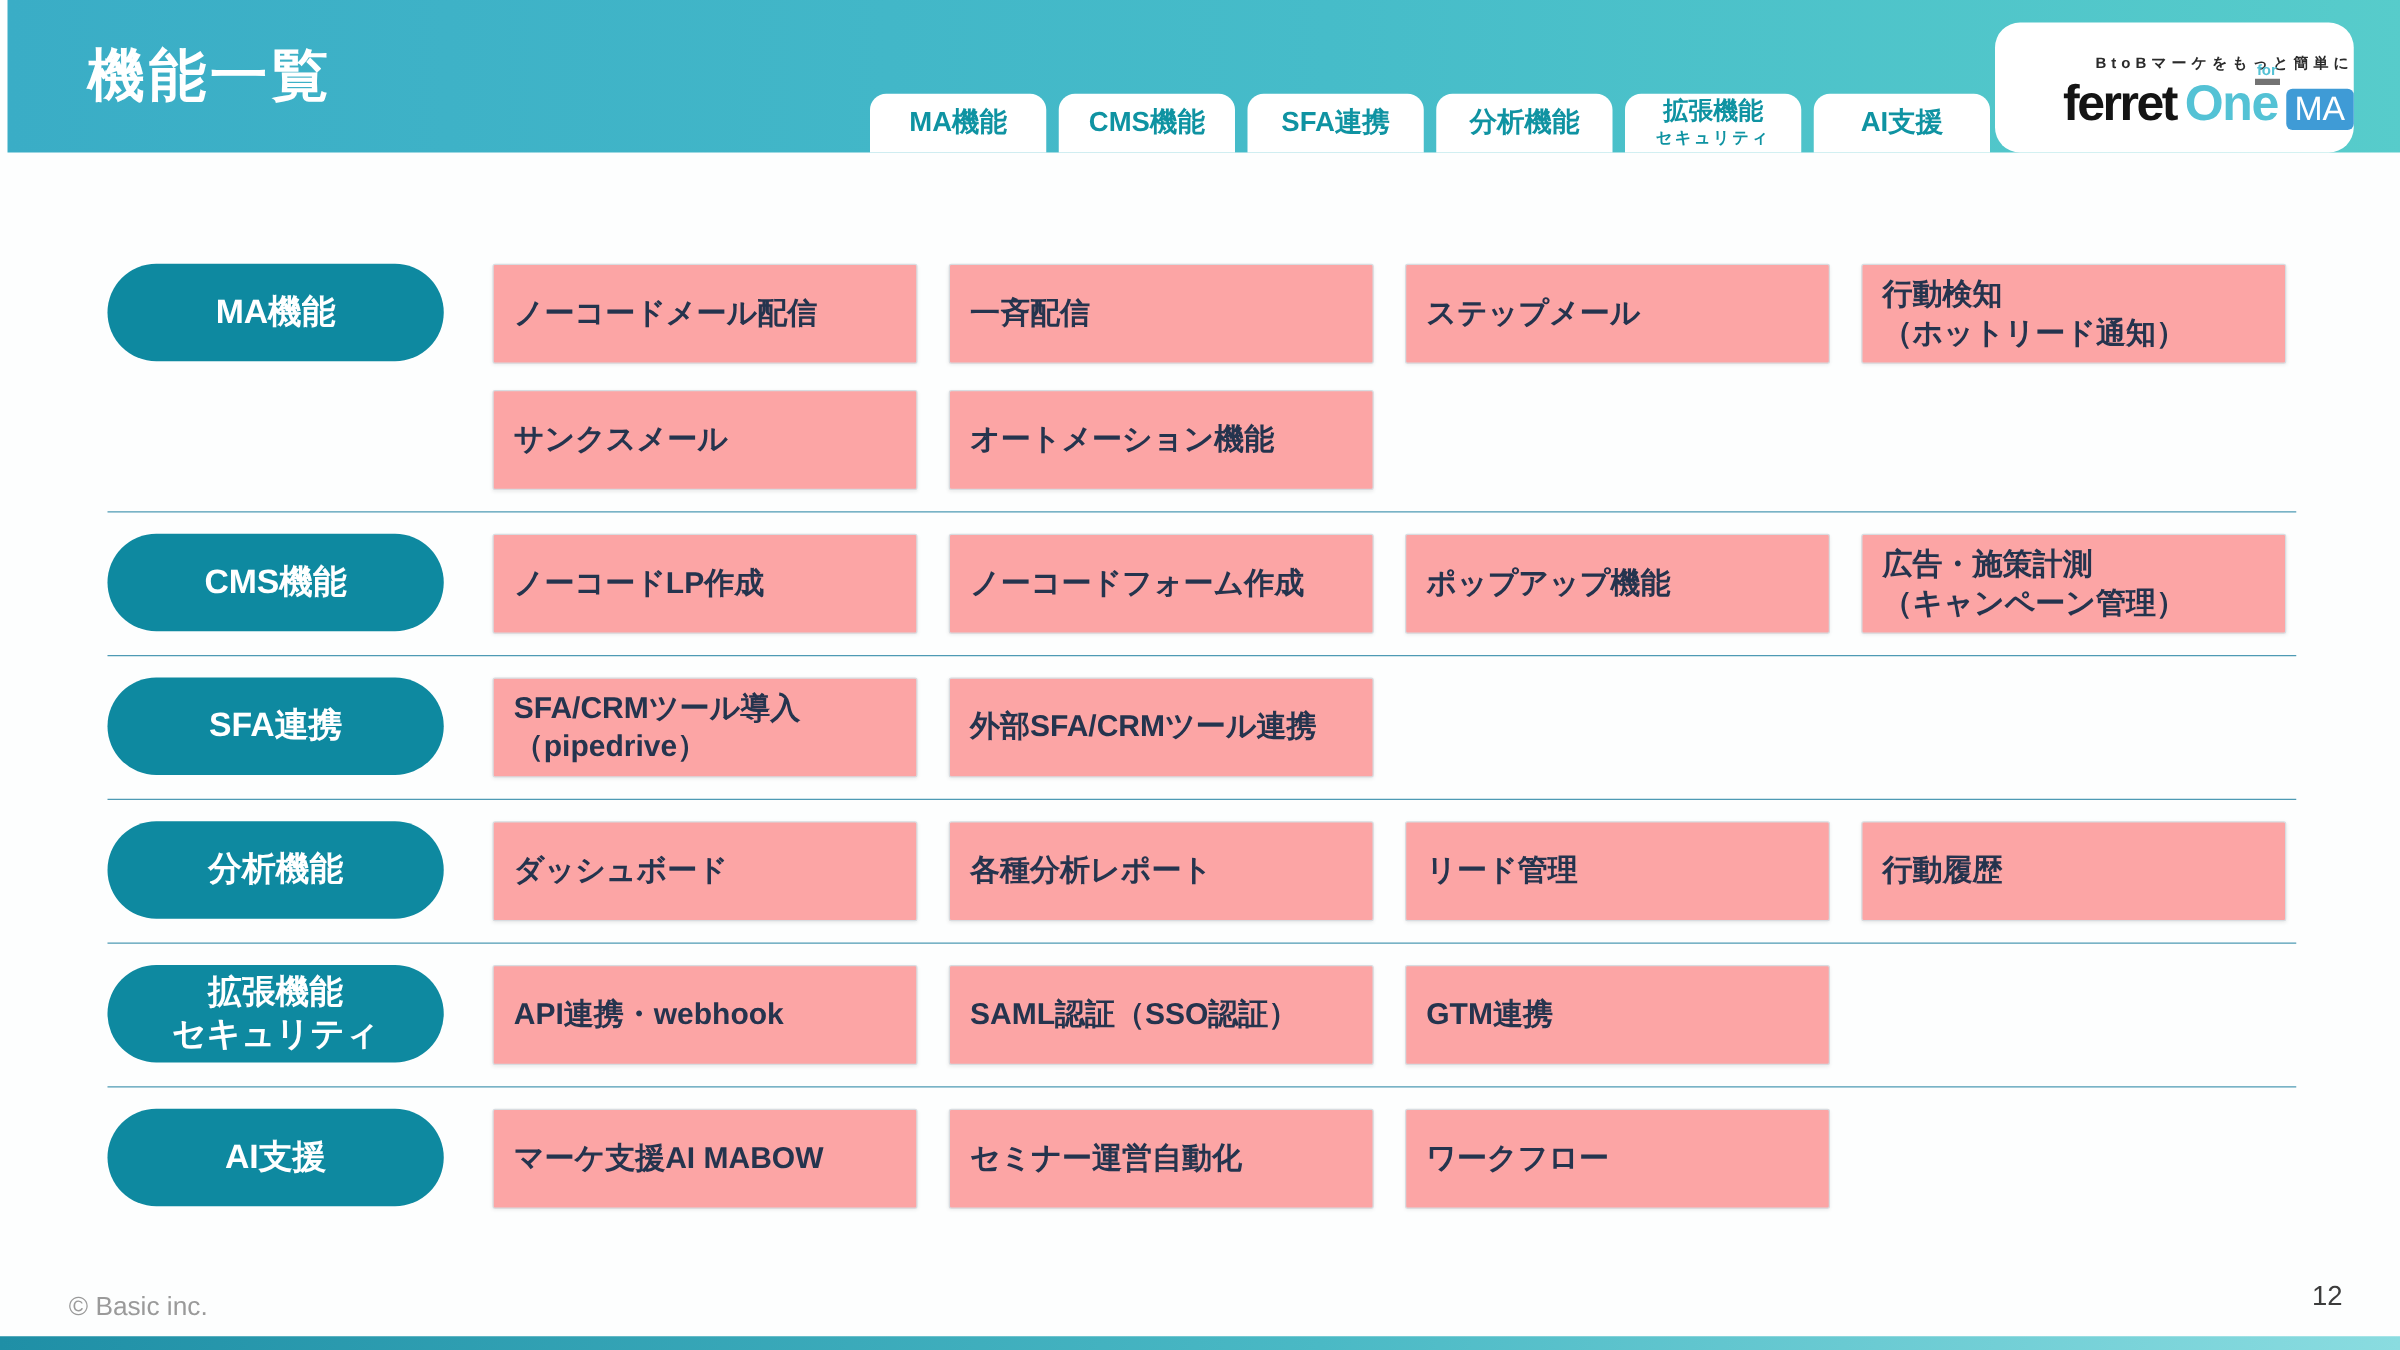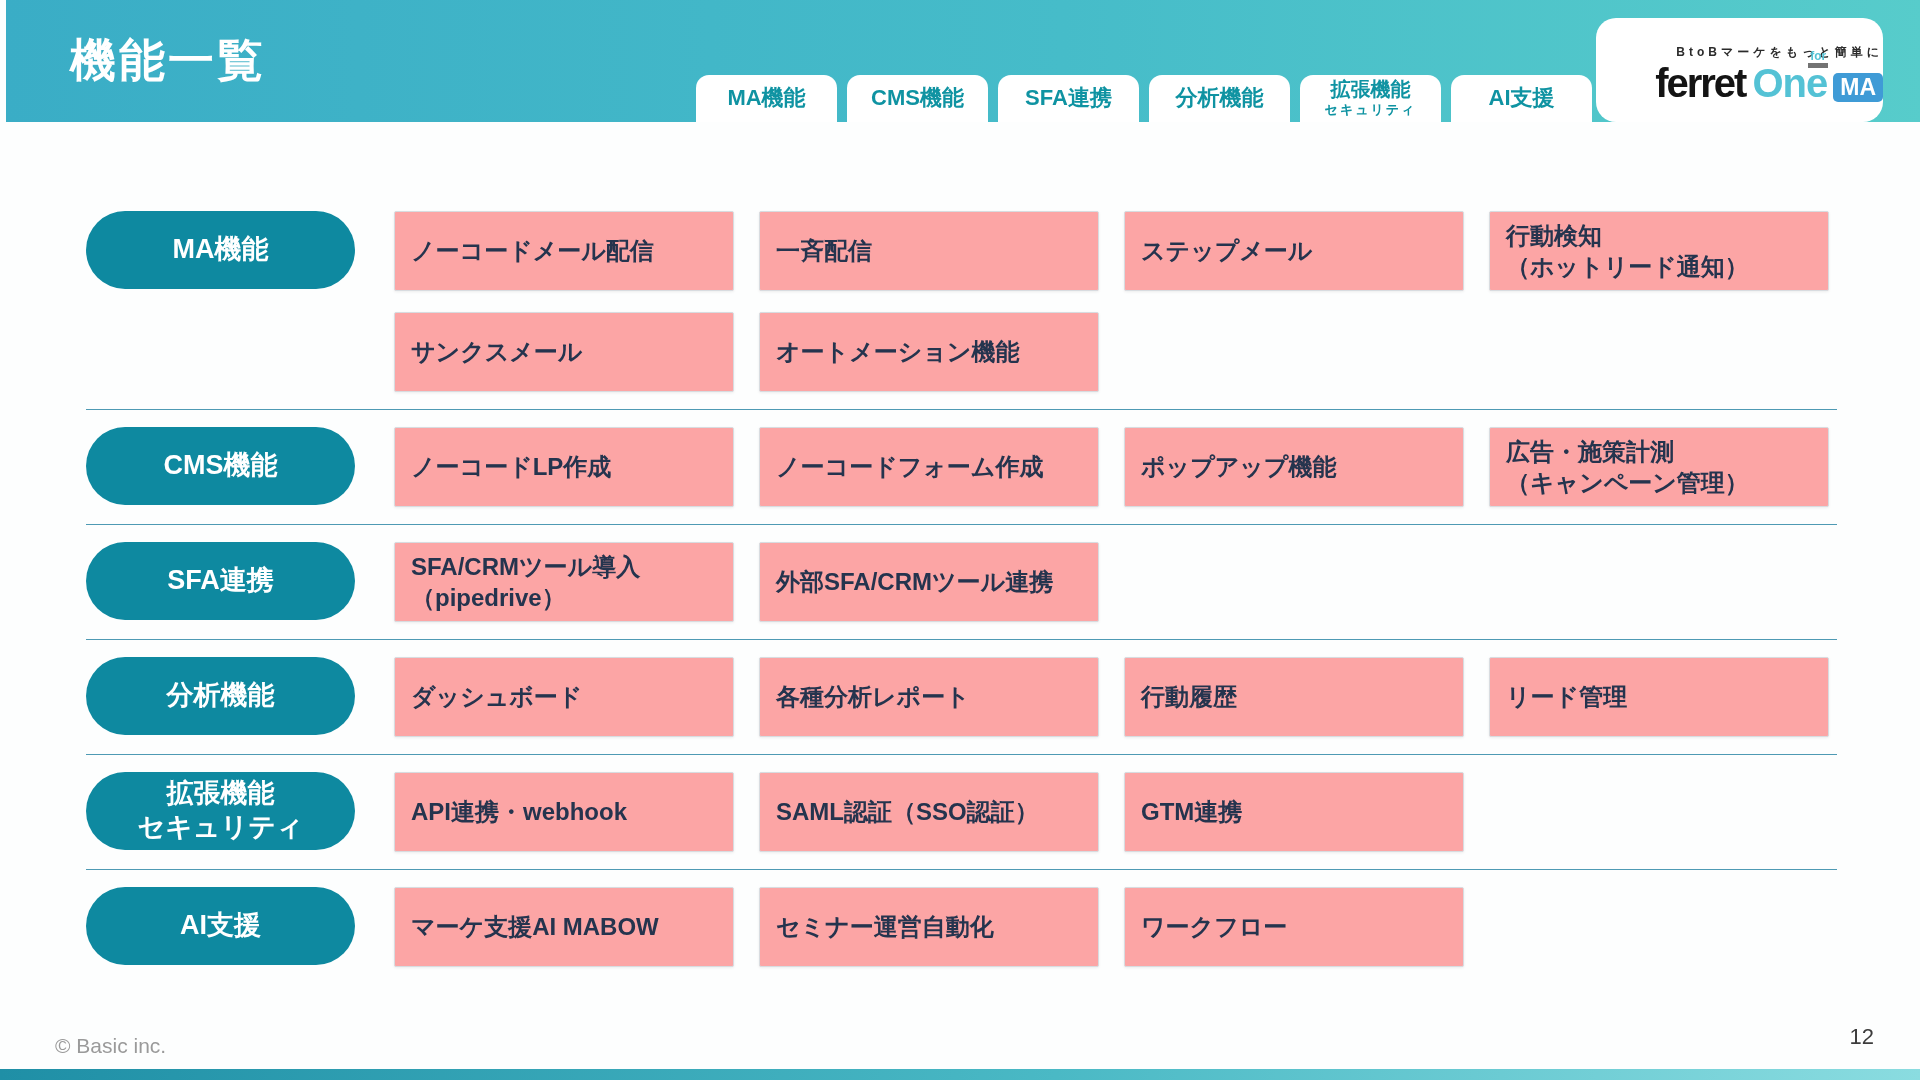--- a/index.html
+++ b/index.html
@@ -52,21 +52,21 @@
   .brand-one {
     font-size:40px; font-weight:800; color:#54c2d5; letter-spacing:-1px; line-height:1;
   }
   .brand-for {
     position:absolute; top:-13px; right:-1px;
     font-size:12px; font-weight:bold; color:#54c2d5;
     border-bottom:5px solid #737373; padding:0 2px 0 2px; line-height:1.1;
   }
   .brand-badge {
     margin-left:6px; margin-top:10px;
-    background:#3f9bd6; color:#ffffff; font-weight:700; font-size:23px;
+    background:#3f9bd6; color:#ffffff; font-weight:400; font-size:27px;
     padding:3px 7px; border-radius:5px; line-height:1;
   }
 
   
   .feature-table {
     position:absolute; top:122px; left:86px; width:1751px;
   }
   .row {
     display:flex; align-items:flex-start;
     padding:17px 0;
@@ -182,22 +182,22 @@
         <div class="card">SFA/CRMツール導入
 （pipedrive）</div>
         <div class="card">外部SFA/CRMツール連携</div>
       </div>
     </div>
     <div class="row">
       <div class="pill">分析機能</div>
       <div class="cards">
         <div class="card">ダッシュボード</div>
         <div class="card">各種分析レポート</div>
+        <div class="card">リード管理</div>
         <div class="card">行動履歴</div>
-        <div class="card">リード管理</div>
       </div>
     </div>
     <div class="row">
       <div class="pill">拡張機能
 セキュリティ</div>
       <div class="cards">
         <div class="card">API連携・webhook</div>
         <div class="card">SAML認証（SSO認証）</div>
         <div class="card">GTM連携</div>
       </div>

